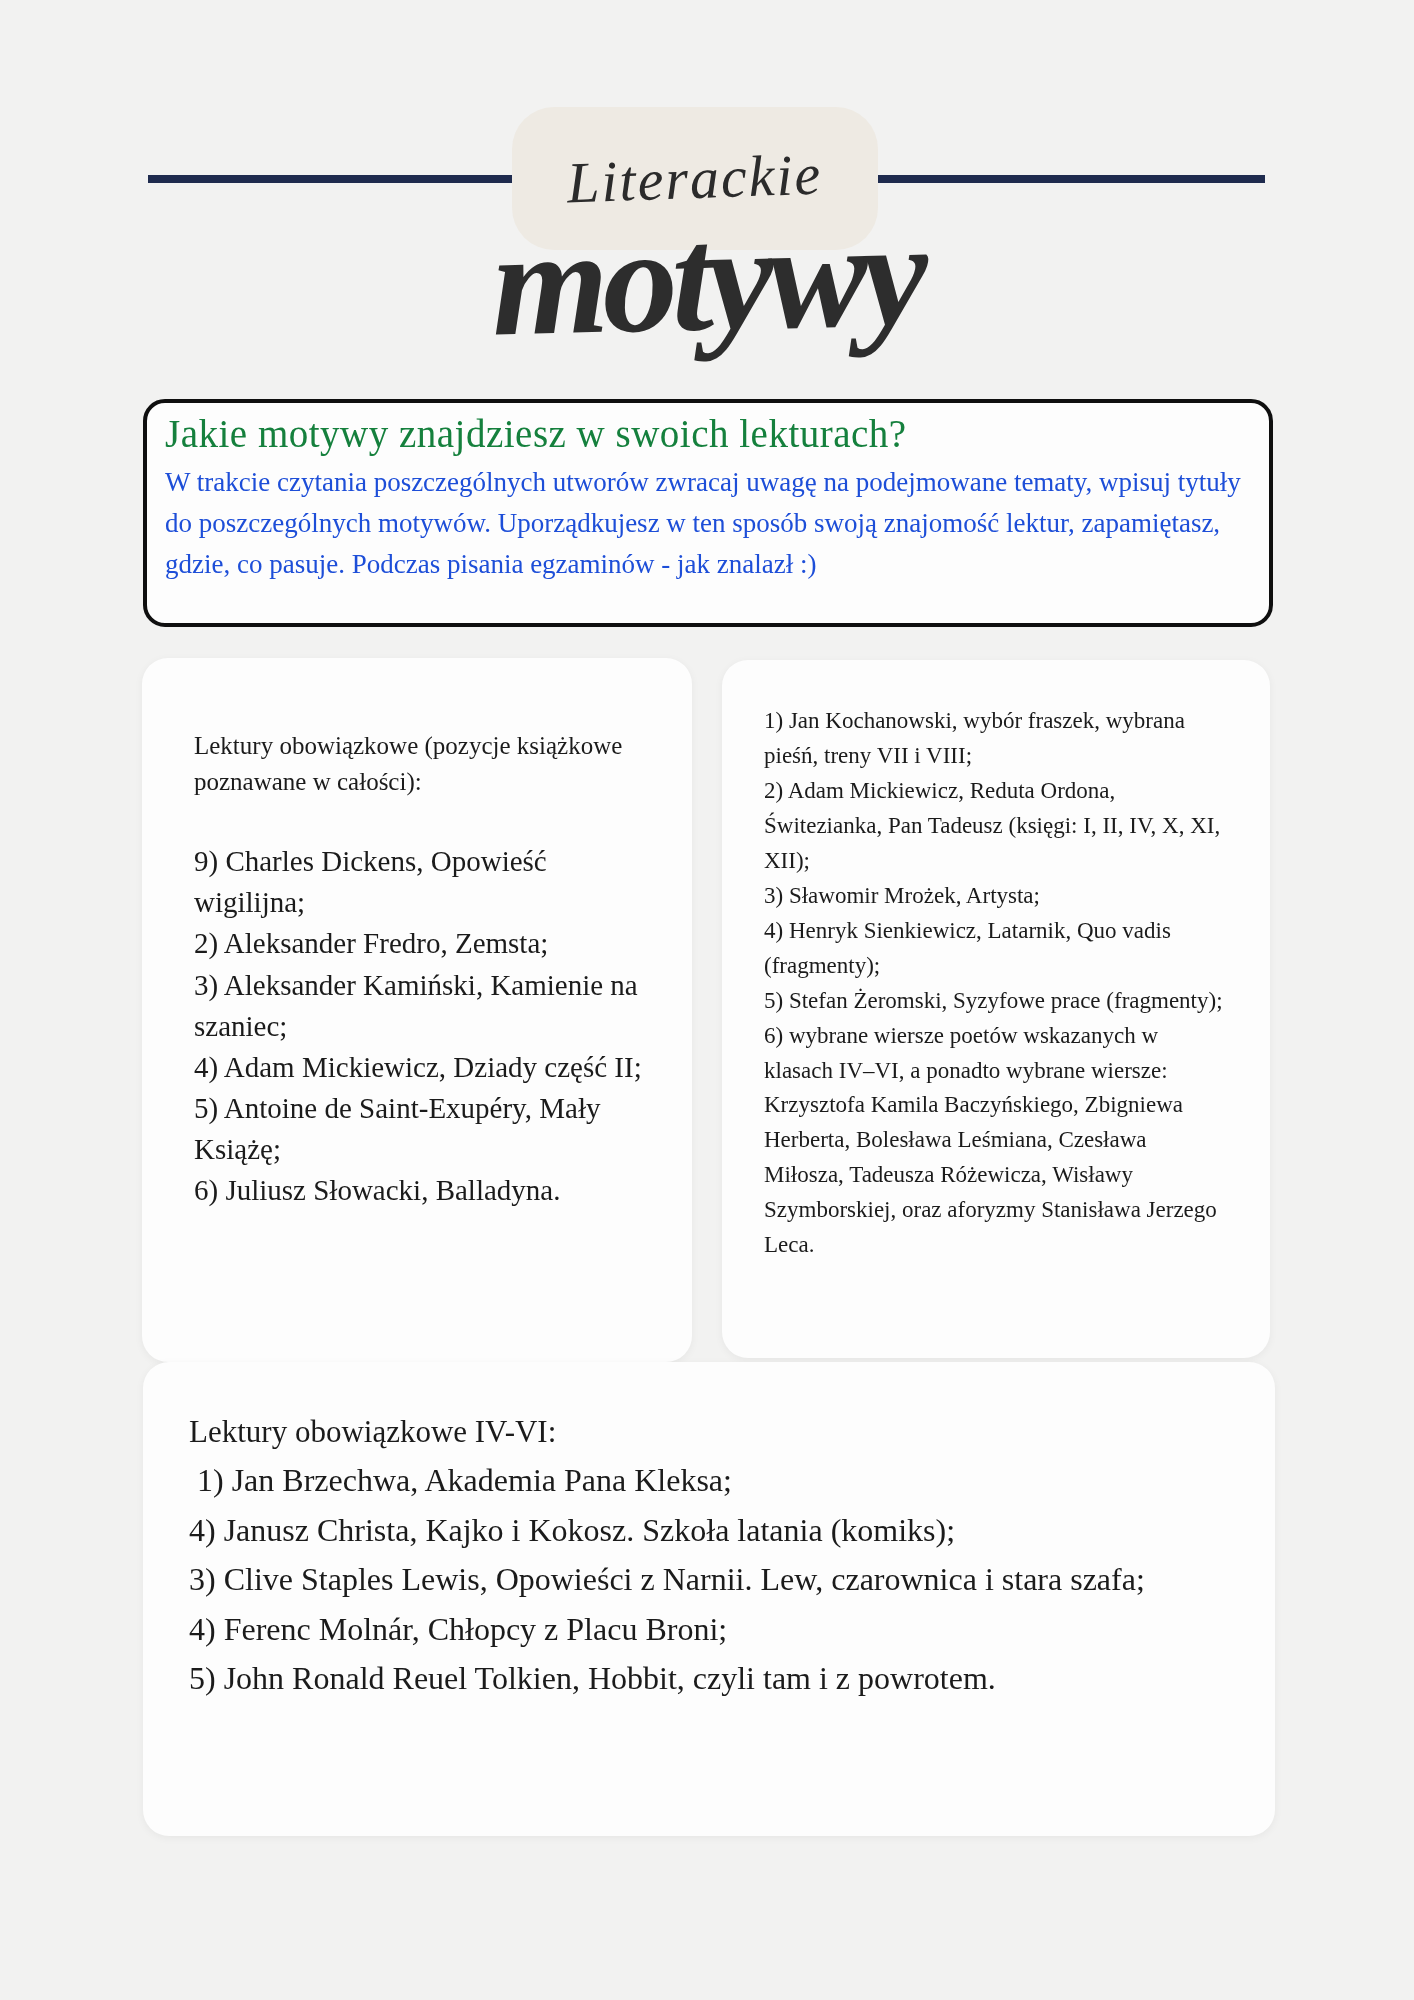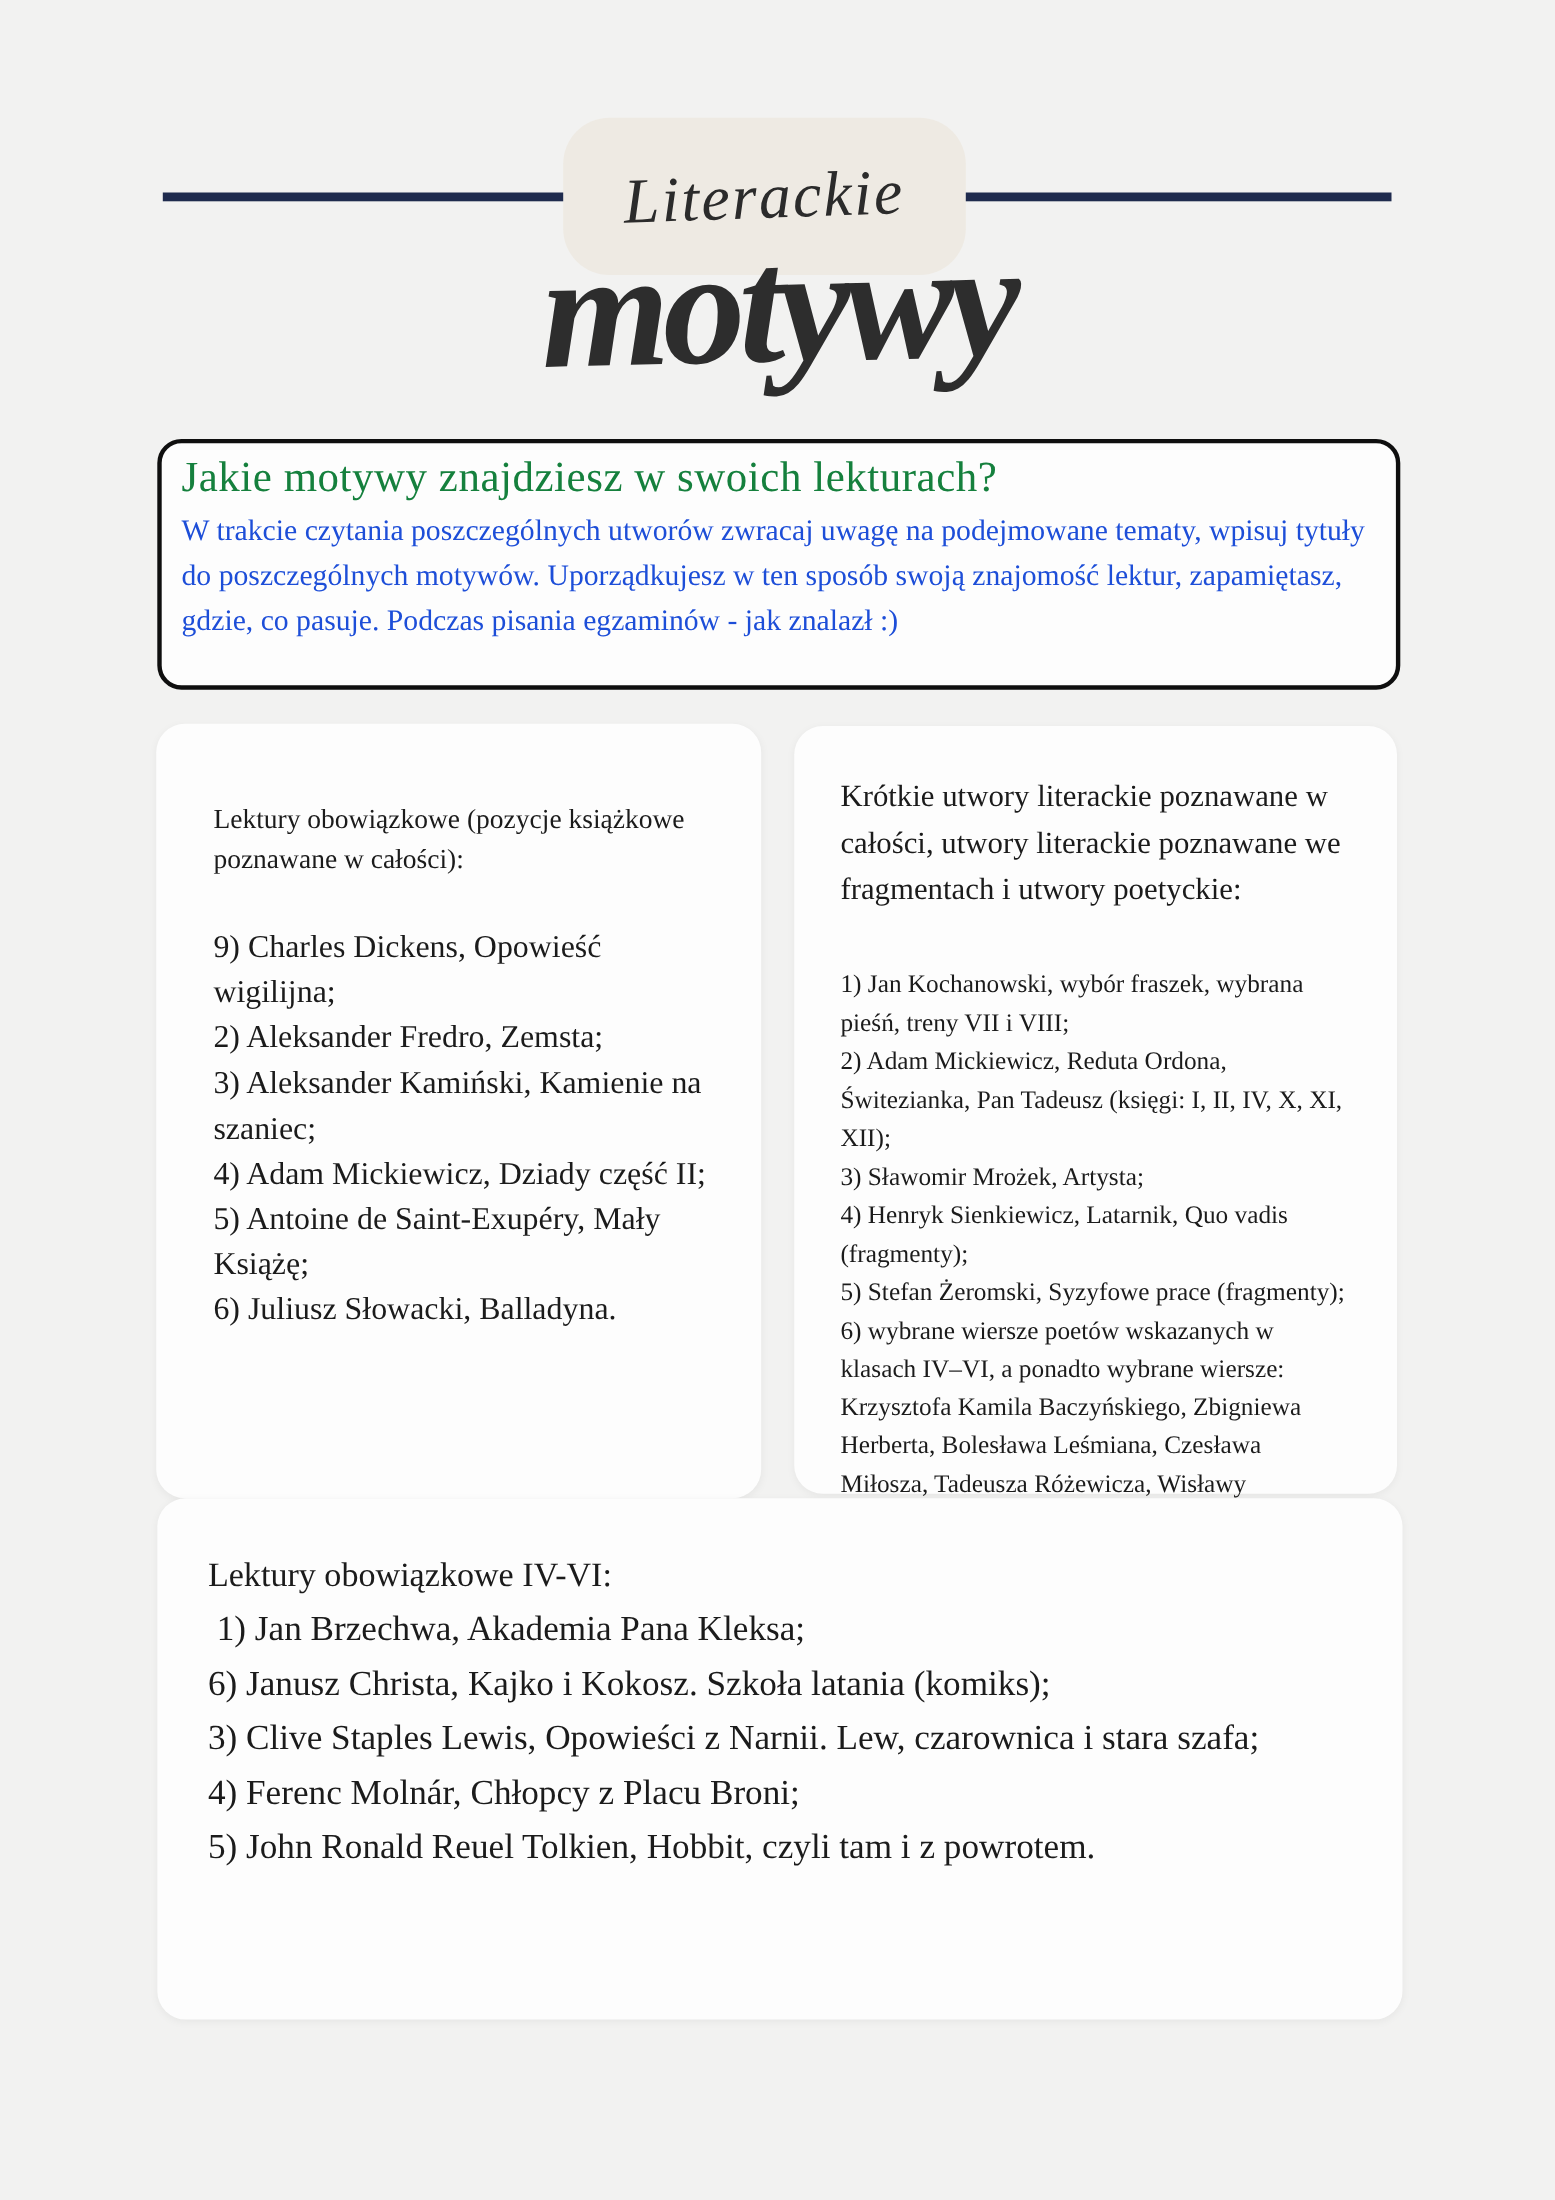--- a/index.html
+++ b/index.html
@@ -174,31 +174,30 @@
     <p class="panel-heading">Lektury obowiązkowe (pozycje książkowe poznawane w całości):</p>
     <div class="item">9) Charles Dickens, Opowieść wigilijna;</div>
     <div class="item">2) Aleksander Fredro, Zemsta;</div>
     <div class="item">3) Aleksander Kamiński, Kamienie na szaniec;</div>
     <div class="item">4) Adam Mickiewicz, Dziady część II;</div>
     <div class="item">5) Antoine de Saint-Exupéry, Mały Książę;</div>
     <div class="item">6) Juliusz Słowacki, Balladyna.</div>
   </div>
 
   <div class="panel panel-right">
-    <p class="panel-heading">Krótkie utwory literackie poznawane w całości, utwory literackie poznawane we fragmentach i utwory poetyckie:</p>
     <div class="item">1) Jan Kochanowski, wybór fraszek, wybrana pieśń, treny VII i VIII;</div>
     <div class="item">2) Adam Mickiewicz, Reduta Ordona, Świtezianka, Pan Tadeusz (księgi: I, II, IV, X, XI, XII);</div>
     <div class="item">3) Sławomir Mrożek, Artysta;</div>
     <div class="item">4) Henryk Sienkiewicz, Latarnik, Quo vadis (fragmenty);</div>
     <div class="item">5) Stefan Żeromski, Syzyfowe prace (fragmenty);</div>
     <div class="item">6) wybrane wiersze poetów wskazanych w klasach IV–VI, a ponadto wybrane wiersze: Krzysztofa Kamila Baczyńskiego, Zbigniewa Herberta, Bolesława Leśmiana, Czesława Miłosza, Tadeusza Różewicza, Wisławy Szymborskiej, oraz aforyzmy Stanisława Jerzego Leca.</div>
   </div>
 
   <div class="panel panel-bottom">
     <p class="panel-heading">Lektury obowiązkowe IV-VI:</p>
     <div class="item"> 1) Jan Brzechwa, Akademia Pana Kleksa;</div>
-    <div class="item">6) Janusz Christa, Kajko i Kokosz. Szkoła latania (komiks);</div>
+    <div class="item">4) Janusz Christa, Kajko i Kokosz. Szkoła latania (komiks);</div>
     <div class="item">3) Clive Staples Lewis, Opowieści z Narnii. Lew, czarownica i stara szafa;</div>
     <div class="item">4) Ferenc Molnár, Chłopcy z Placu Broni;</div>
     <div class="item">5) John Ronald Reuel Tolkien, Hobbit, czyli tam i z powrotem.</div>
   </div>
 
 </div>
 
 </body></html>

